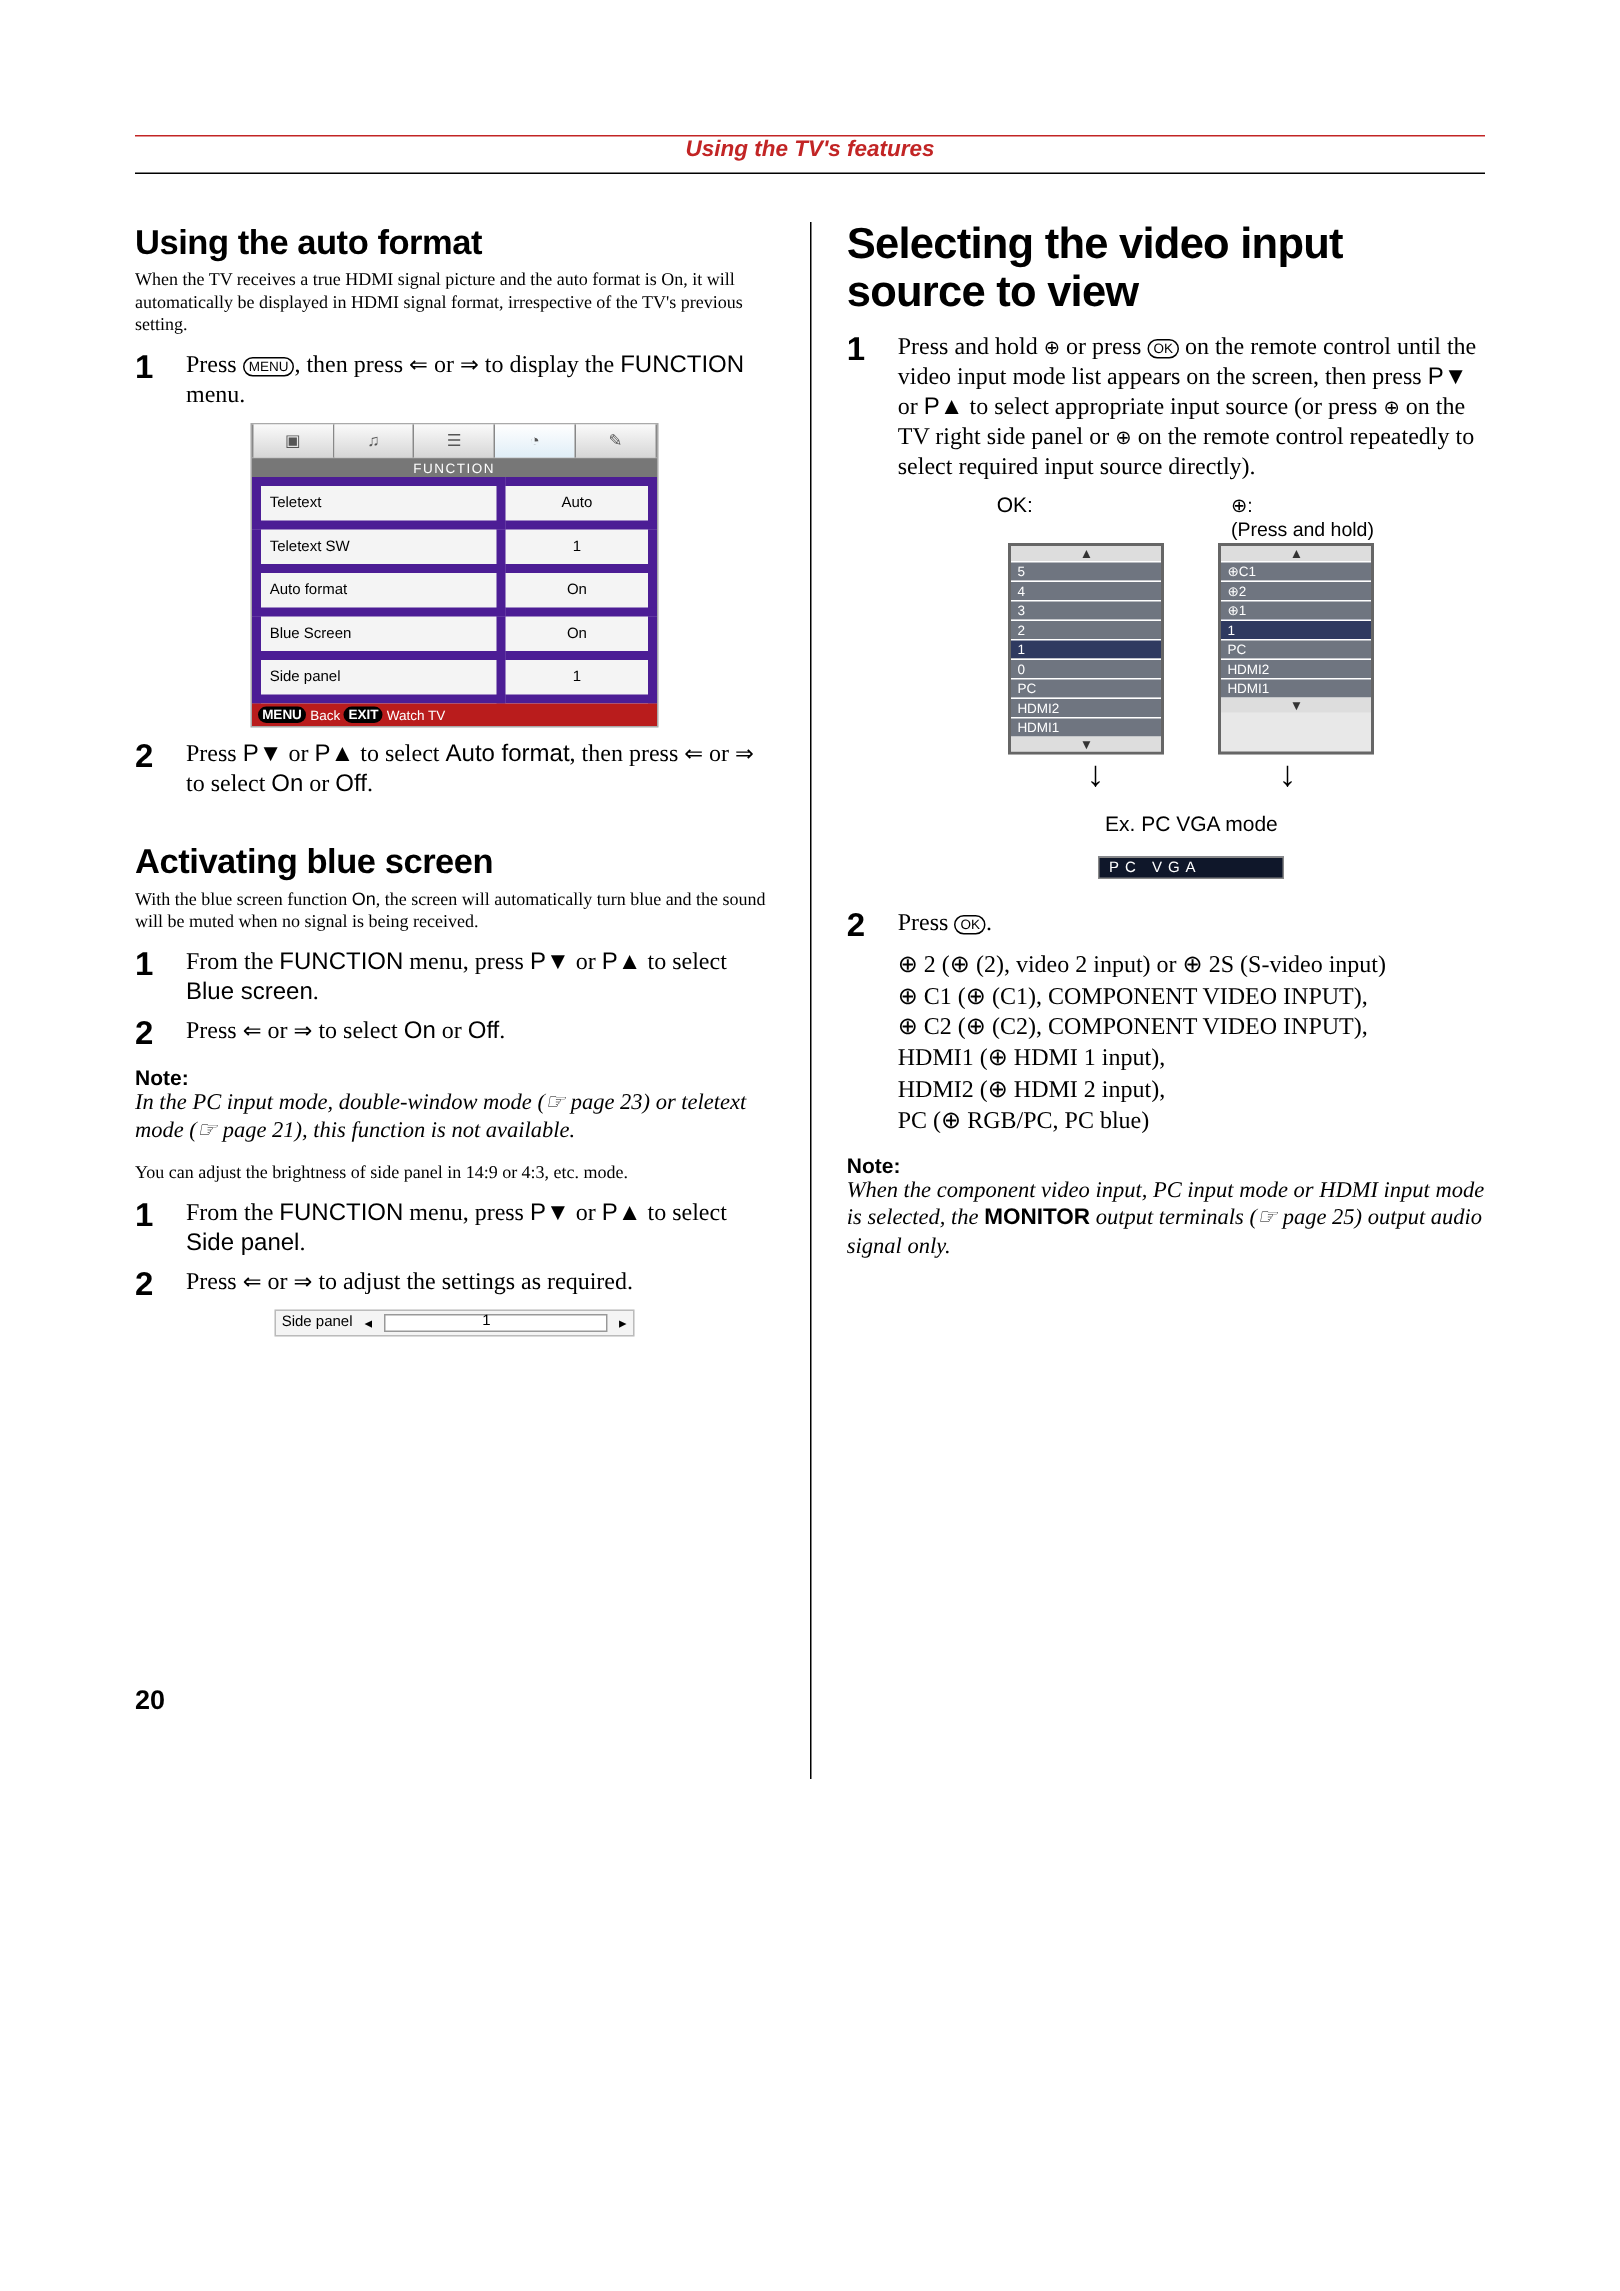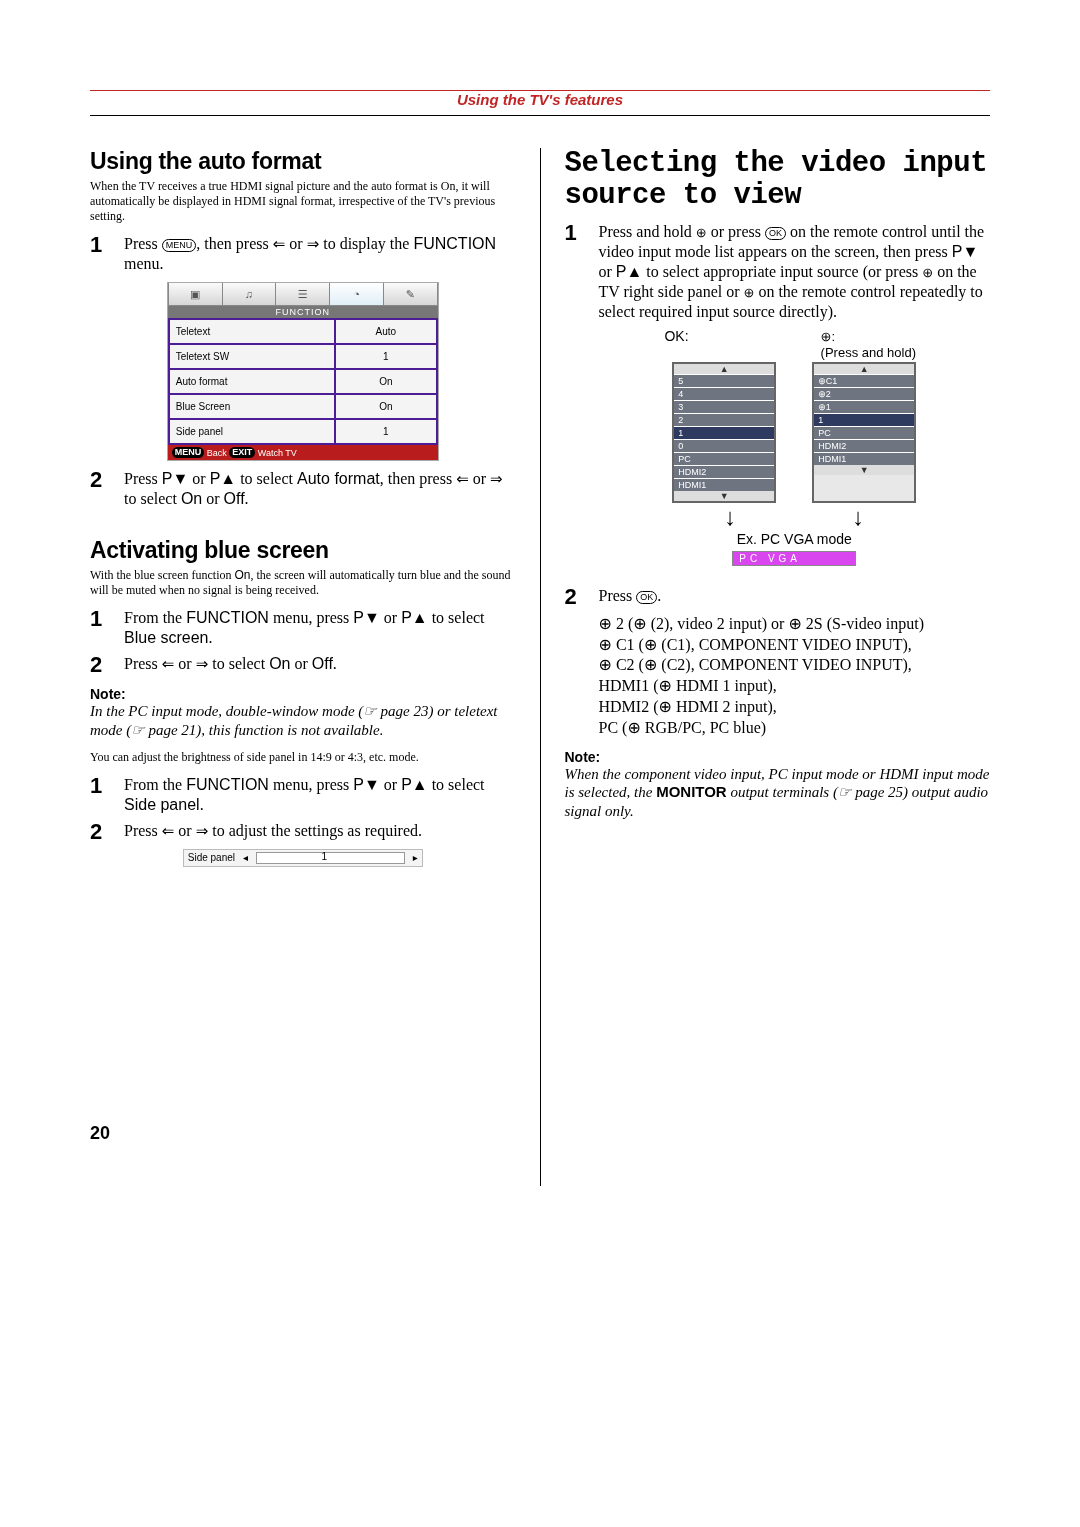--- a/index.html
+++ b/index.html
@@ -45,21 +45,21 @@
     width: 50%;
   }
   h2.section {
     font-family: Arial, Helvetica, sans-serif;
     font-weight: 900;
     font-size: 23px;
     margin: 28px 0 4px 0;
     letter-spacing: -0.3px;
   }
   h1.bigsection {
-    font-family: Liberation Mono, monospace;
+    font-family: Liberation Sans, sans-serif;
     font-weight: 900;
     font-size: 29px;
     margin: 28px 0 10px 0;
     line-height: 1.1;
     letter-spacing: -0.5px;
   }
   p.body {
     font-size: 12px;
     margin: 2px 0 10px 0;
     line-height: 1.25;
@@ -159,21 +159,21 @@
     text-align: center;
     font-size: 9px;
     padding: 1px 0;
     letter-spacing: 1px;
   }
   table.funtable {
     width: 100%;
     border-collapse: collapse;
   }
   table.funtable td {
-    border: 2px solid #4c1d95;
+    border: 6px solid #4c1d95;
     padding: 6px 6px;
     font-size: 10px;
   }
   table.funtable td.val {
     text-align: center;
     width: 38%;
   }
   .funfooter {
     background: #b91c1c;
     color: #fff;
@@ -249,27 +249,27 @@
     justify-content: center;
     gap: 116px;
     font-size: 24px;
     line-height: 20px;
     margin: 2px 0;
   }
   .exline {
     text-align: center;
     font-family: Arial, Helvetica, sans-serif;
     font-size: 14px;
-    margin: 4px 0;
+    margin: 14px 0;
   }
   .pcvga {
     width: 110px;
     margin: 2px auto 20px auto;
     border: 1px solid #888;
-    background: #d946ef;
+    background: #0f172a;
     color: #fff;
     font-family: Arial, Helvetica, sans-serif;
     font-size: 10px;
     text-align: left;
     padding: 1px 6px;
     letter-spacing: 4px;
   }
   .inputlist {
     padding-left: 34px;
     font-size: 16px;

